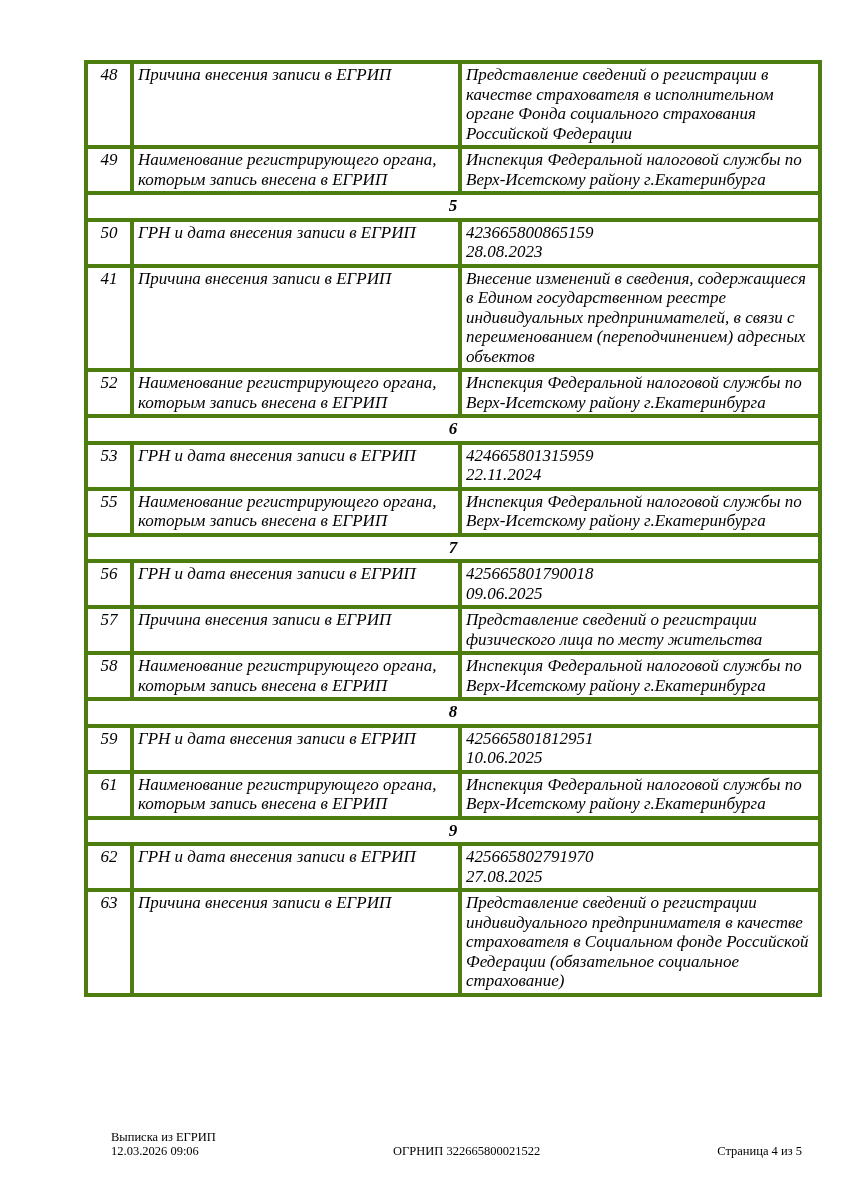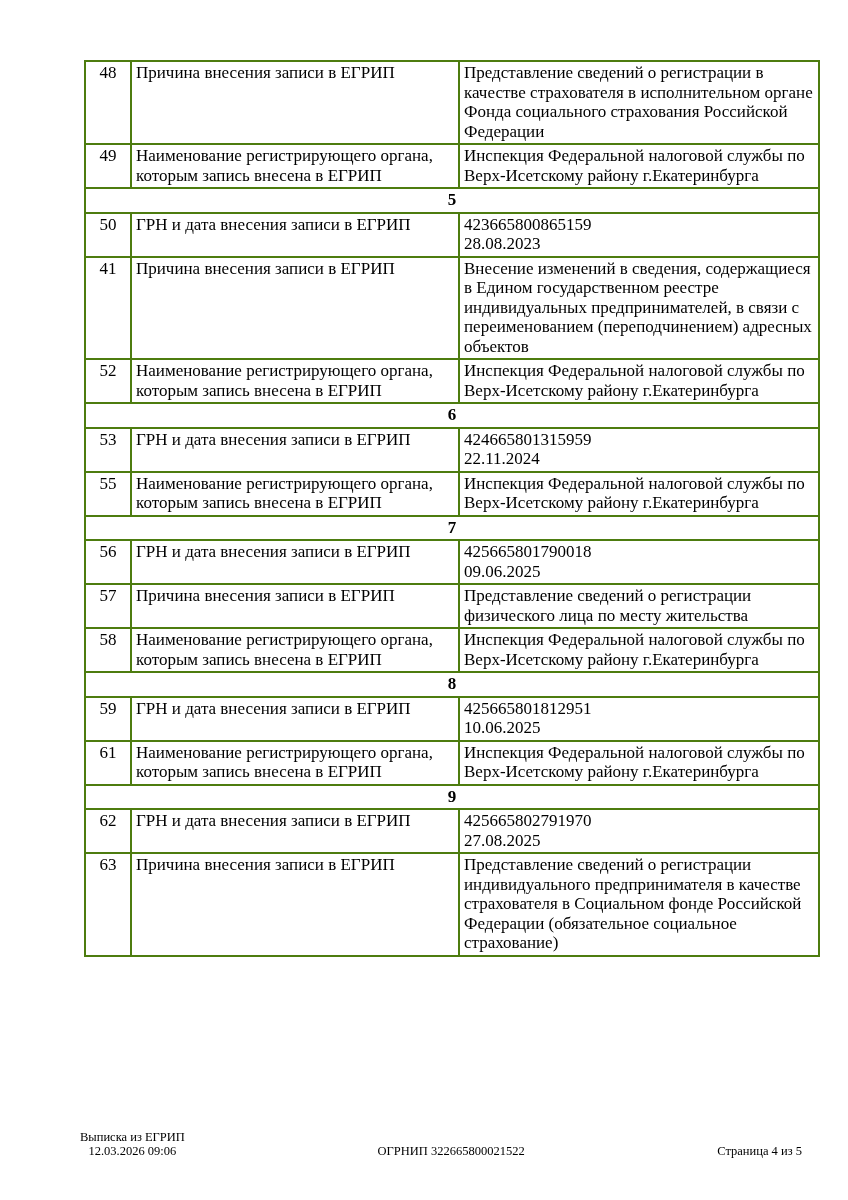--- a/index.html
+++ b/index.html
@@ -14,25 +14,26 @@
   .page { position: relative; width: 848px; height: 1200px; background:#fff; }
 
   table.egrip {
     position: absolute;
     left: 84px; top: 60px;
     width: 704px;
     border-collapse: collapse;
     table-layout: fixed;
   }
   table.egrip td {
-    border: 2px solid #4d7c0f;
+    border: 4px solid #4d7c0f;
     vertical-align: top;
     font-size: 17px;
     line-height: 19.5px;
     padding: 1px 4px 2px 4px;
+    font-style: italic;
   }
   td.c-num   { width: 46px;  text-align: center; padding-left:1px; padding-right:1px; }
   td.c-label { width: 328px; }
   td.c-value { width: 360px; white-space: pre-line; }
   td.c-section {
     text-align: center;
     font-weight: bold;
     padding-top: 0;
     padding-bottom: 1px;
     line-height: 18px;
@@ -41,21 +42,21 @@
   .footer {
     position: absolute;
     left: 80px; top: 1130px;
     width: 722px;
     display: flex;
     justify-content: space-between;
     align-items: flex-end;
     font-size: 12.5px;
     line-height: 14px;
   }
-  .footer .left { text-align: center; }
+  .footer .left { text-align: left; margin-left: 31px; }
   .footer .center { text-align: right; }
   .footer .right { text-align: right; }
 </style>
 </head>
 <body>
 
 <div class="page">
 
   <table class="egrip">
     <tbody id="table-body">

